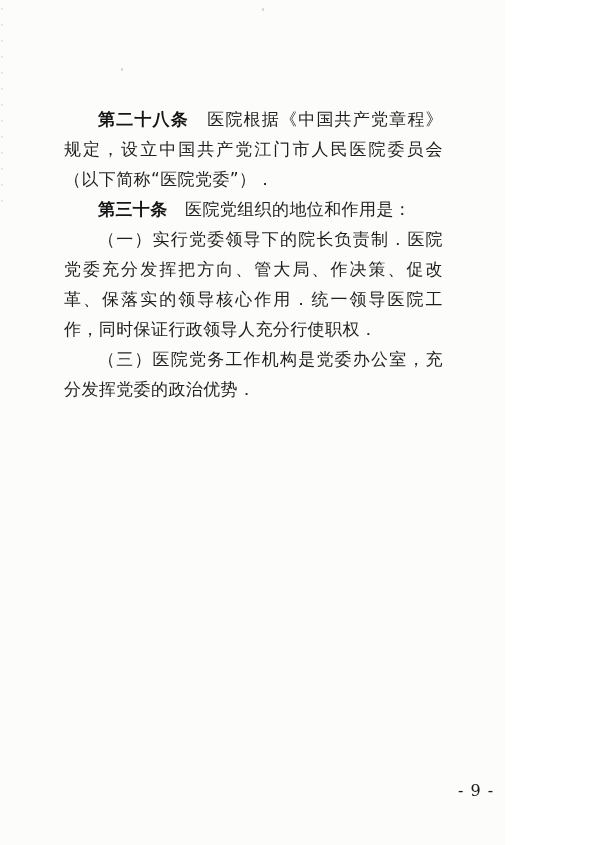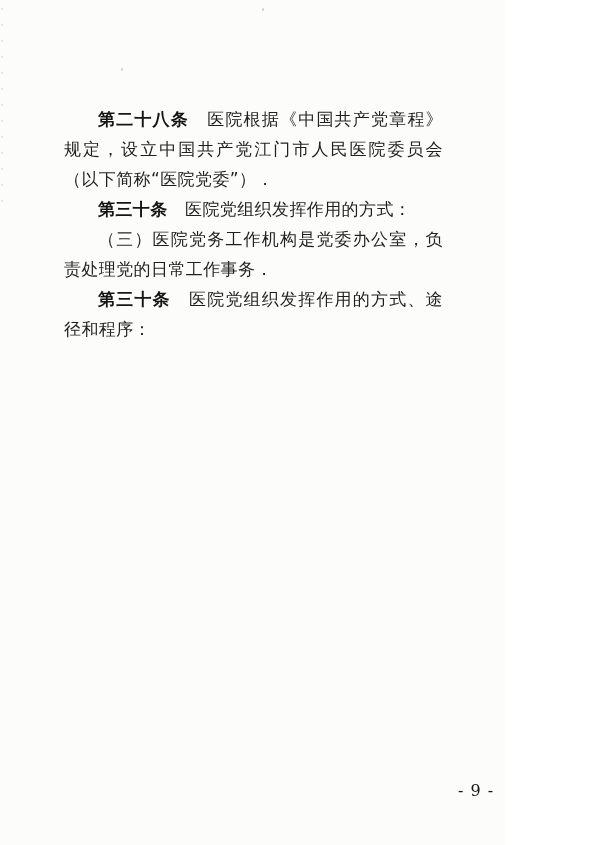--- a/index.html
+++ b/index.html
@@ -72,19 +72,19 @@
 </head>
 <body>
 
 <div class="page">
   <div class="edge-artifact"></div>
   <div class="speckle" style="left:121px; top:68px;"></div>
   <div class="speckle" style="left:262px; top:8px;"></div>
 
   <main class="doc" id="doc-body">
       <p class="para"><b class="lead">第二十八条</b>　<span>医院根据《中国共产党章程》规定，设立中国共产党江门市人民医院委员会（以下简称“医院党委”）．</span></p>
-      <p class="para"><b class="lead">第三十条</b>　<span>医院党组织发挥作用的方式：</span></p>
-      <p class="para"><span>（三）医院党务工作机构是党委办公室，负责处理党的日常工作事务．</span></p>
-      <p class="para"><b class="lead">第三十条</b>　<span>医院党组织发挥作用的方式、途径和程序：</span></p>
+      <p class="para"><b class="lead">第三十条</b>　<span>医院党组织的地位和作用是：</span></p>
+      <p class="para"><span>（一）实行党委领导下的院长负责制．医院党委充分发挥把方向、管大局、作决策、促改革、保落实的领导核心作用．统一领导医院工作，同时保证行政领导人充分行使职权．</span></p>
+      <p class="para"><span>（三）医院党务工作机构是党委办公室，充分发挥党委的政治优势．</span></p>
     </main>
 
   <div class="page-number">- 9 -</div>
 </div>
 
 </body></html>

